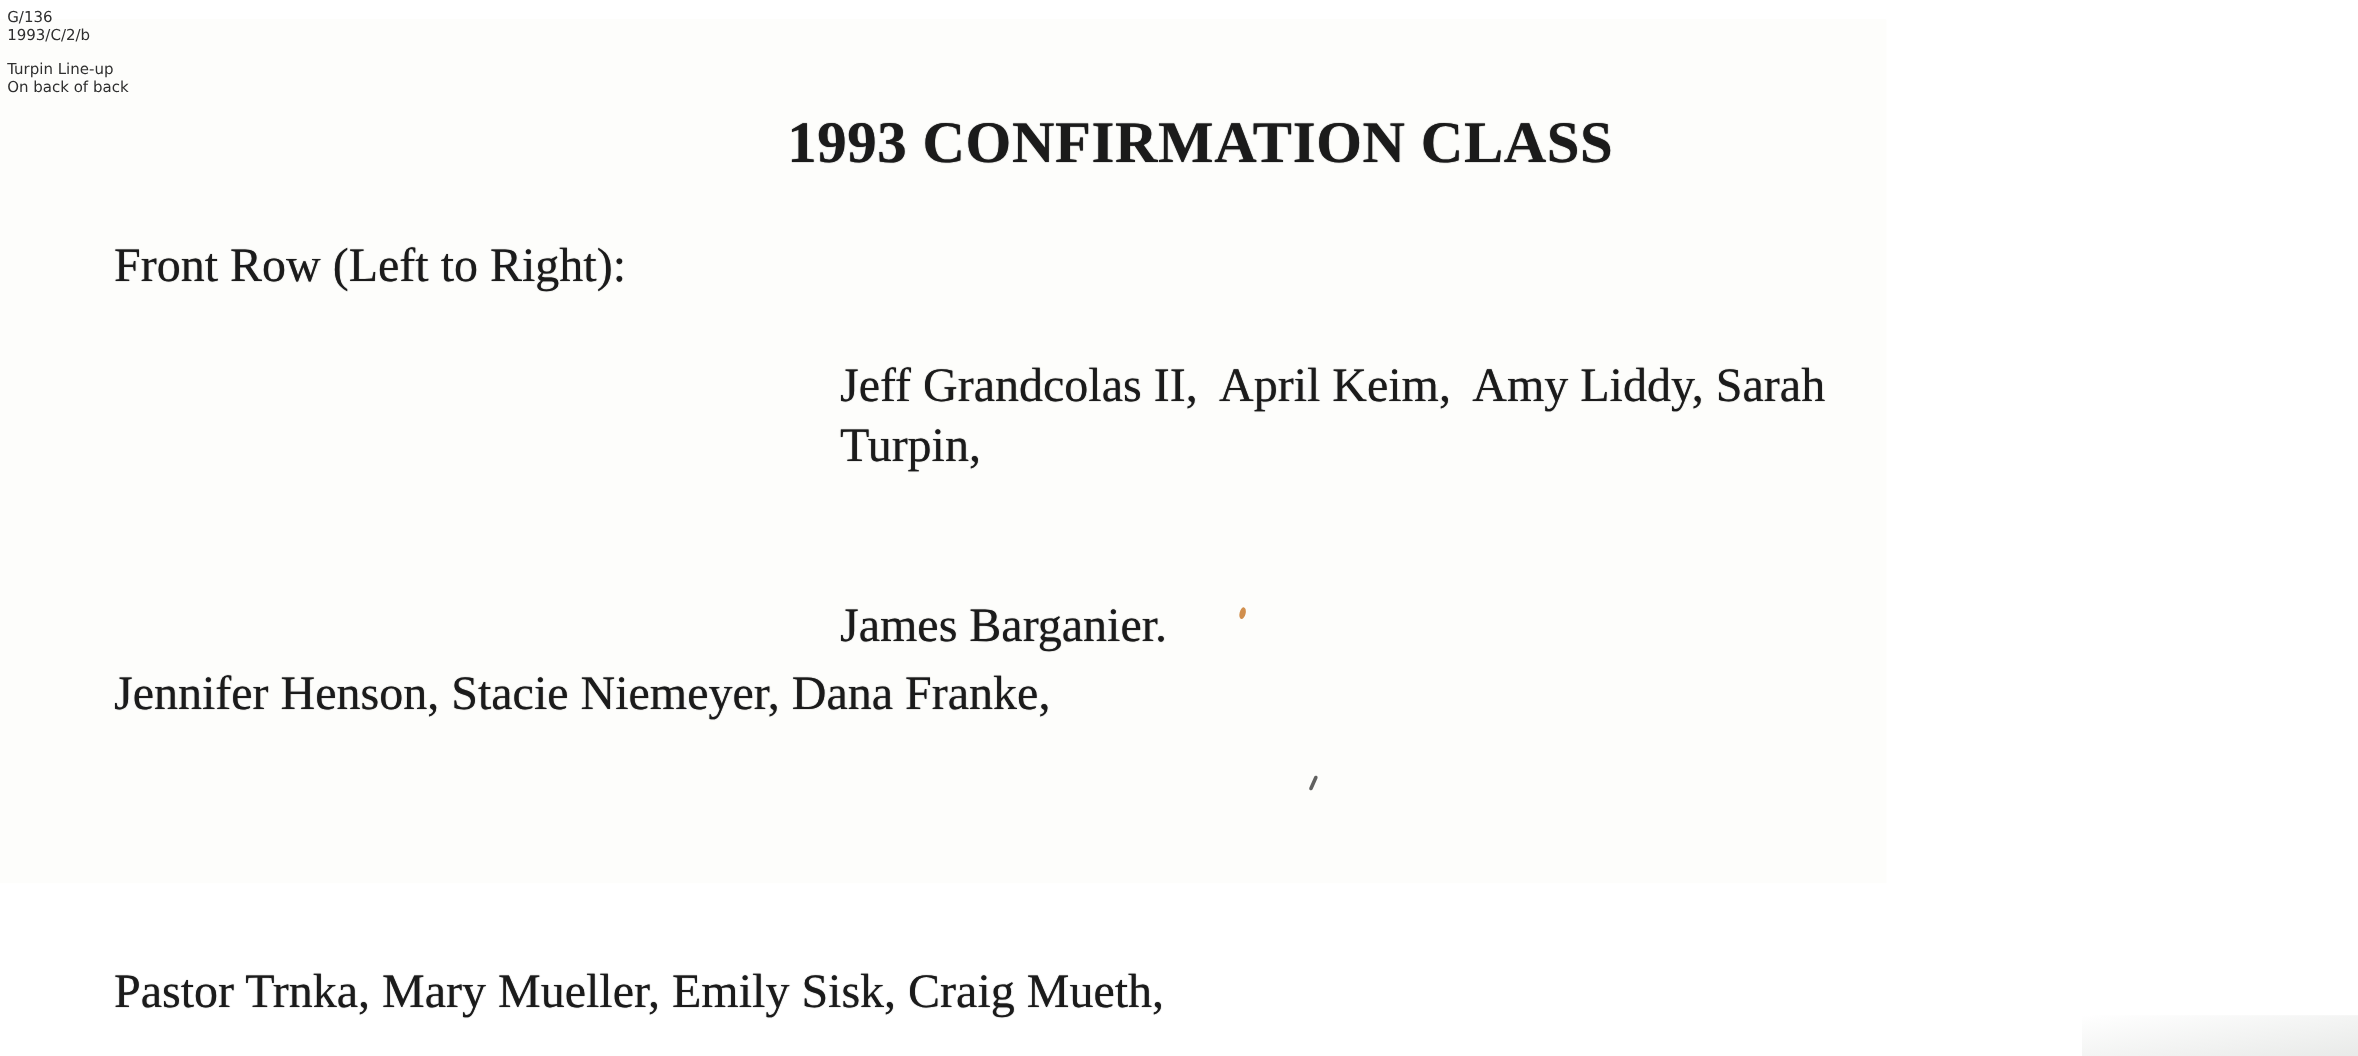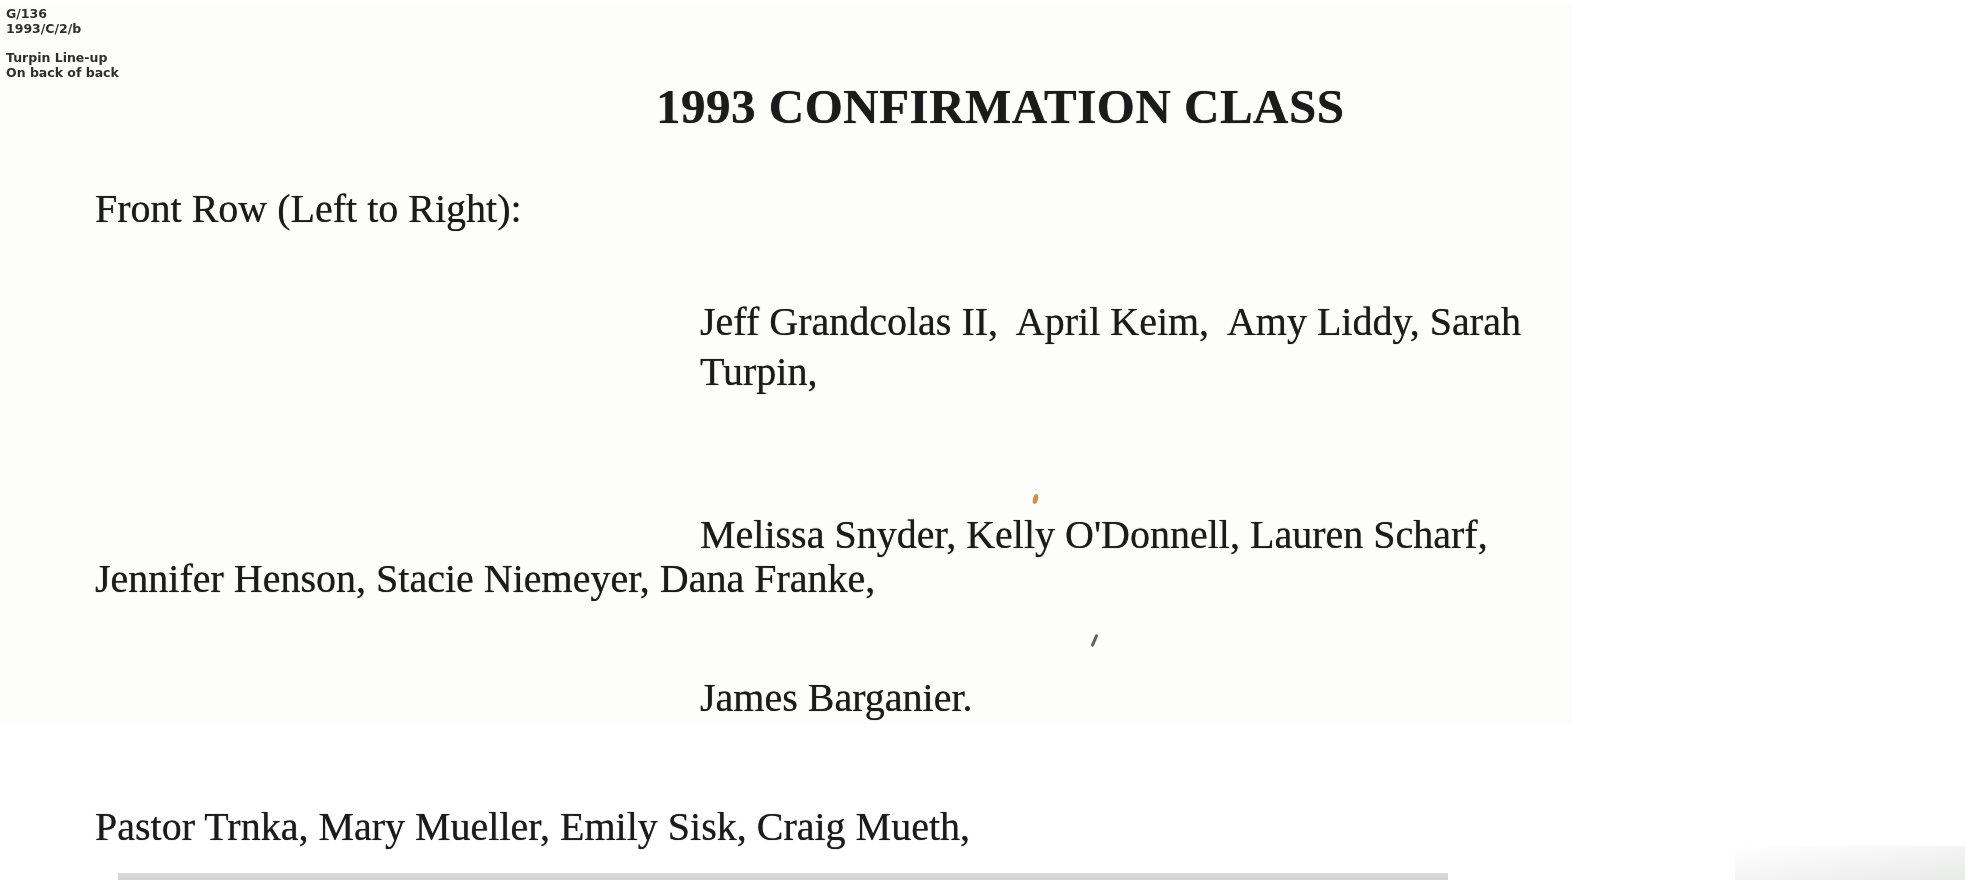--- a/index.html
+++ b/index.html
@@ -7,33 +7,32 @@
     position: relative;
     width: 1965px;
     height: 880px;
     background: #ffffff;
     overflow: hidden;
     font-family: "Liberation Serif", serif;
   }
   
   .scan-area {
     position: absolute;
-    left: 0; top: 4px;
+    left: 0; top: 16px;
     width: 1572px; height: 720px;
     background: var(--paper, #fdfdfb);
   }
   
   .annotation {
     position: absolute;
     left: 6px; top: 6px;
     font-family: "DejaVu Sans", sans-serif;
     font-size: 12.5px;
     line-height: 15px;
     color: var(--annotation-ink, #2f2f2f);
-    font-weight: bold;
   }
   .annotation .gap { height: 14px; }
 
   .doc-title {
     position: absolute;
     left: 656px; top: 74px;
     font-size: 49px;
     font-weight: bold;
     letter-spacing: 0.5px;
     color: var(--ink, #1b1b1b);
@@ -49,21 +48,21 @@
     color: var(--ink, #1b1b1b);
     font-size: 40px;
     line-height: 50px;
     text-shadow: 0 0 0.8px rgba(25,25,25,0.85);
   }
   .row-block.front  { top: 180px; }
   .row-block.middle { top: 437px; }
   .row-block.top    { top: 685px; }
   .row-label { flex: 0 0 605px; white-space: nowrap; }
   .row-names { white-space: pre-wrap; }
-  .name-line { white-space: pre-wrap; margin-top: 13px; }
+  .name-line { white-space: pre-wrap; }
 
   
   .scan-speck-orange {
     position: absolute;
     left: 1033px; top: 490px;
     width: 5px; height: 10px;
     background: var(--artifact-orange, #c97b2e);
     border-radius: 50% 50% 50% 50%;
     transform: rotate(14deg);
     opacity: 0.85;
@@ -96,21 +95,20 @@
 <div class="canvas">
 
   <div class="scan-area">
 
     <div class="doc-title">1993 CONFIRMATION CLASS</div>
 
     <div class="row-block front">
       <div class="row-label">Front Row (Left to Right):</div>
       <div class="row-names">
         <div class="name-line">Jeff Grandcolas II,  April Keim,  Amy Liddy, Sarah Turpin,</div>
-        <div class="name-line">Melissa Snyder, Kelly O'Donnell, Lauren Scharf,</div>
         <div class="name-line">James Barganier.</div>
       </div>
     </div>
 
     <div class="row-block middle">
       <div class="row-names">
         <div class="name-line">Jennifer Henson, Stacie Niemeyer, Dana Franke,</div>
         
         
       </div>

